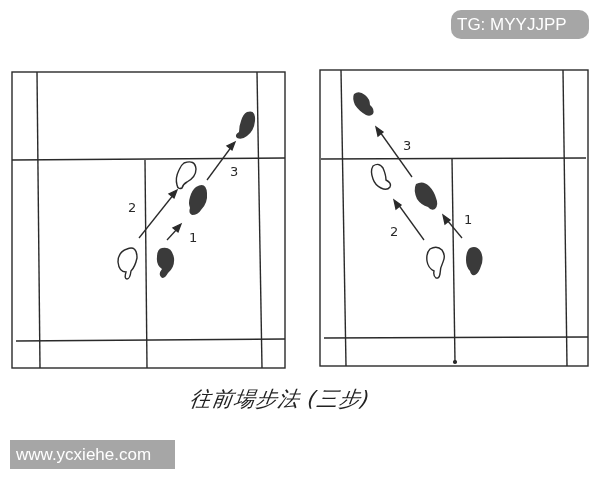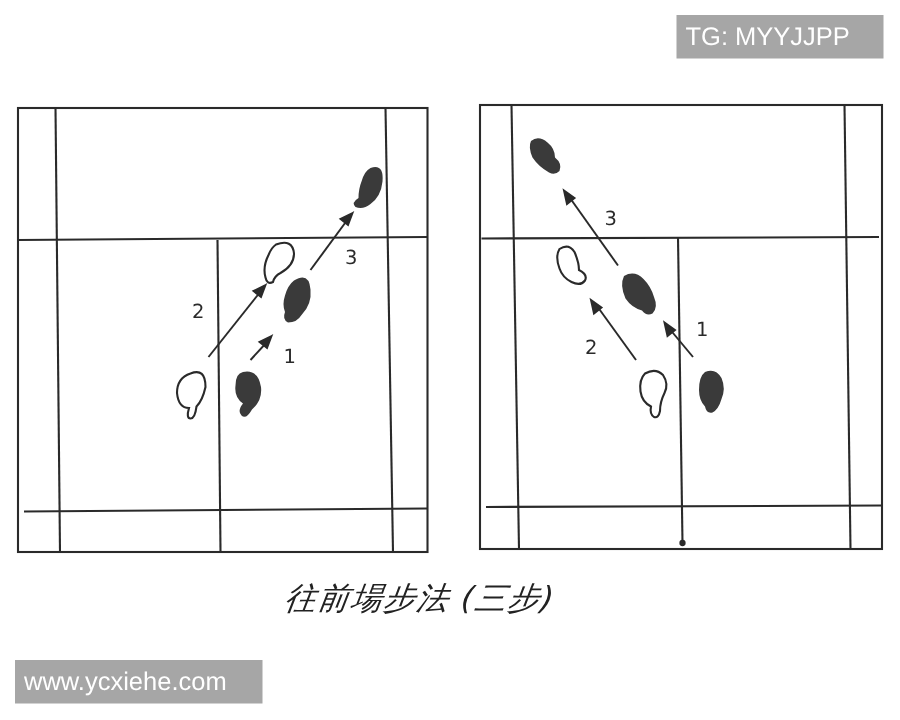--- a/index.html
+++ b/index.html
@@ -1,18 +1,18 @@
 <!DOCTYPE html>
 <html><head>
 <meta charset="utf-8">
 <style>
   html,body{margin:0;padding:0;background:#ffffff;}
   body{width:600px;height:480px;position:relative;overflow:hidden;font-family:"DejaVu Sans",sans-serif;}
   .wm{position:absolute;background:#a6a6a6;color:#ffffff;font-family:"Liberation Sans",sans-serif;font-size:17px;line-height:29px;padding:0 6px;}
-  #wm-top{left:451px;top:10px;width:126px;height:29px;}
+  #wm-top{left:451px;top:10px;width:126px;height:29px;border-radius:10px;}
   #wm-bottom{left:10px;top:440px;width:153px;height:29px;}
   svg{position:absolute;left:0;top:0;}
   .caption{position:absolute;left:190px;top:385px;width:220px;font-family:"DejaVu Sans",sans-serif;font-size:21px;font-style:italic;color:#222;letter-spacing:1px;transform:skewX(-8deg);}
 </style>
 </head>
 <body>
 
 <svg width="600" height="480" viewBox="0 0 600 480">
 
   <g stroke="#2a2a2a" fill="none" stroke-width="1.4">

